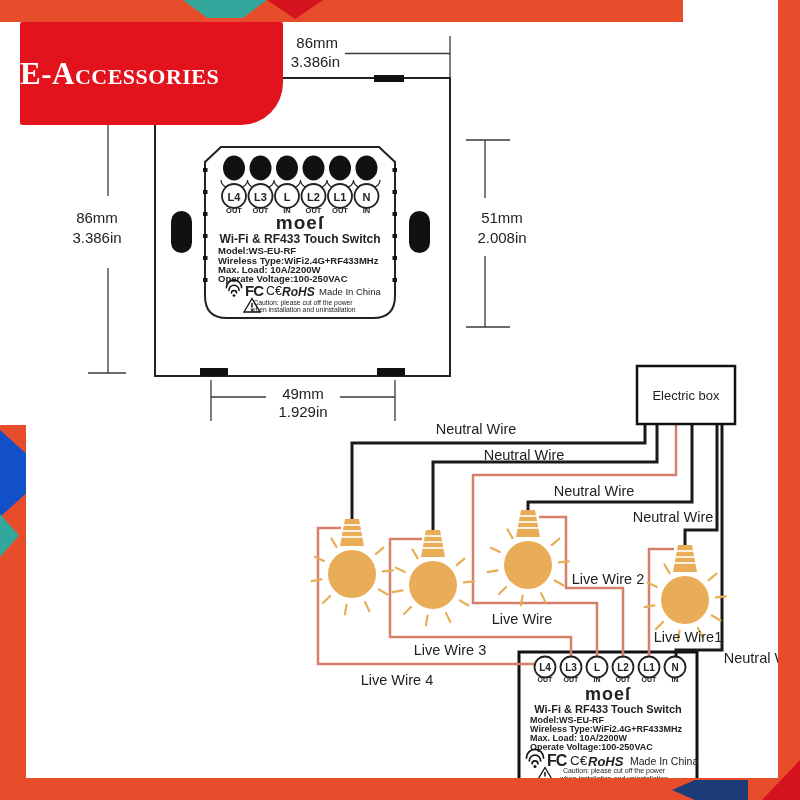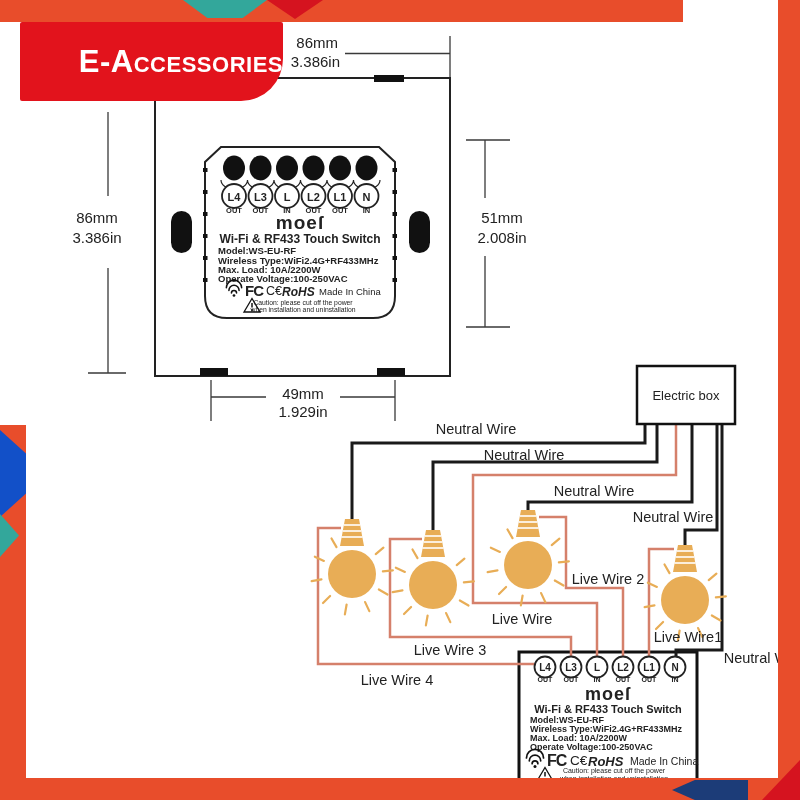--- a/index.html
+++ b/index.html
@@ -17,23 +17,23 @@
   .red-top{left:267px;top:0;width:56px;height:19px;background:#D5131F;
            clip-path:polygon(0 0,100% 0,50% 100%);}
   .blue-arrow{left:0;top:430px;width:26px;height:87px;background:#1250C8;
            clip-path:polygon(0 0,100% 27%,100% 73%,0 100%);}
   .teal-arrow{left:0;top:514px;width:19px;height:43px;background:#33A79B;
            clip-path:polygon(0 0,100% 50%,0 100%);}
   .navy-arrow{left:672px;top:780px;width:76px;height:20px;background:#1C3C78;
            clip-path:polygon(0 50%,30% 0,100% 0,100% 100%,30% 100%);z-index:6;}
   .corner-red{left:762px;top:760px;width:38px;height:40px;background:#D5131F;
            clip-path:polygon(100% 0,100% 100%,0 100%);z-index:6;}
-  .banner{position:absolute;left:20px;top:22px;width:263px;height:79px;z-index:7;
+  .banner{position:absolute;left:20px;top:22px;width:263px;height:103px;z-index:7;
           background:#E2131C;border-radius:2px 2px 42px 2px;
-          display:flex;align-items:center;justify-content:flex-end;}
+          display:flex;align-items:center;justify-content:flex-start;font-family:Liberation Serif, serif;}
   .banner span{color:#fff;font-weight:bold;font-size:31px;
           font-variant:small-caps;letter-spacing:.5px;}
 </style>
 </head>
 <body>
 
 <svg id="art" width="800" height="800" viewBox="0 0 800 800">
   <defs>
     <g id="bulb">
       <g stroke="#E8AD56" stroke-width="2.2" stroke-linecap="round">

